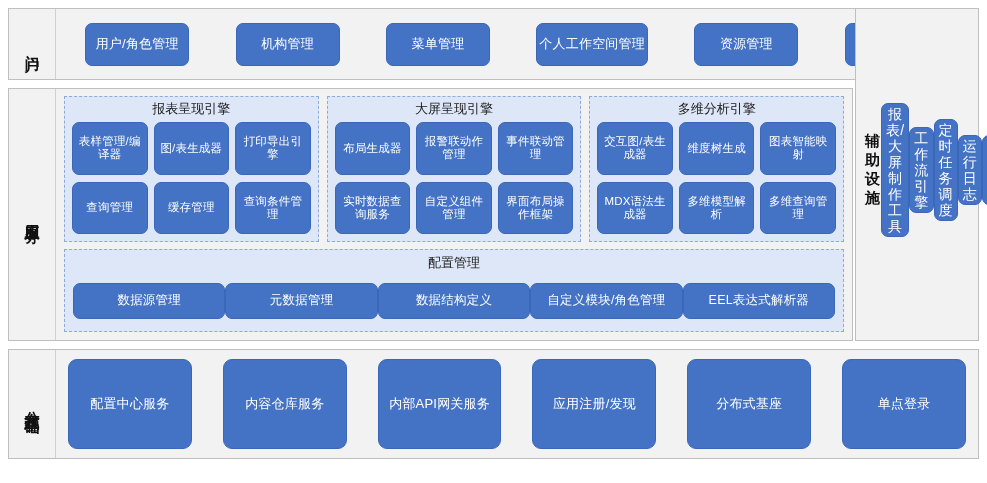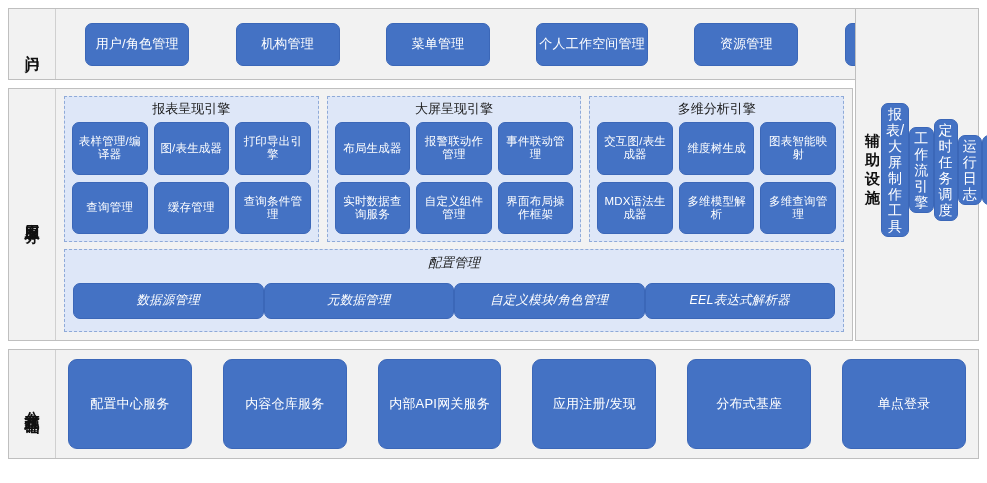--- a/index.html
+++ b/index.html
@@ -171,21 +171,20 @@
 
   
   .config {
     flex: 1 1 auto;
     background: #DEE7F8;
     border: 1px dashed #8FAAD8;
     box-sizing: border-box;
     display: flex;
     flex-direction: column;
     padding: 4px 8px 7px 8px;
-    font-style: italic;
   }
   .config-title {
     text-align: center;
     font-size: 13px;
     color: #1a1a1a;
     margin-bottom: 5px;
   }
   .config-nodes {
     flex: 1 1 auto;
     display: flex;
@@ -293,20 +292,21 @@
           </div>
         </div>
 
       </div>
 
       <div class="config">
         <div class="config-title">配置管理</div>
         <div class="config-nodes">
           <div class="node">数据源管理</div>
           <div class="node">元数据管理</div>
+          <div class="node">数据结构定义</div>
           <div class="node">自定义模块/角色管理</div>
           <div class="node">EEL表达式解析器</div>
         </div>
       </div>
 
     </div>
   </div>
 
   <div class="section" id="base-section">
     <div class="side-label">

